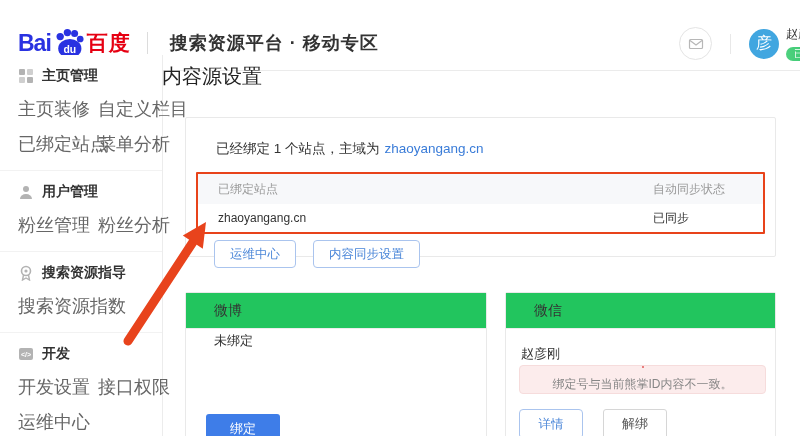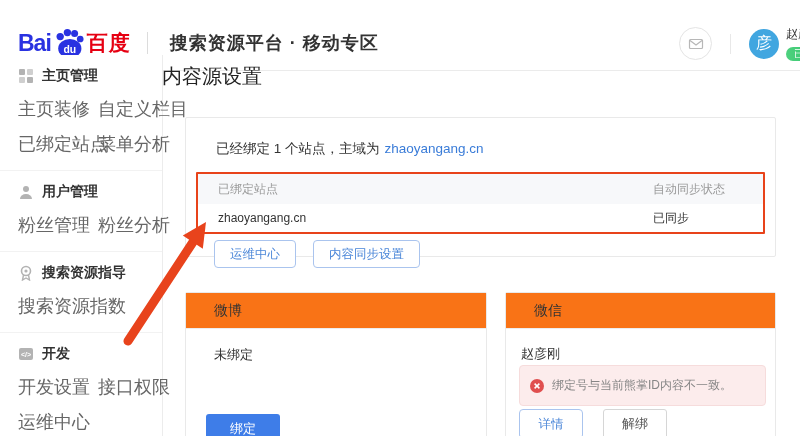--- a/index.html
+++ b/index.html
@@ -52,30 +52,30 @@
   .t-c1 { flex:1; padding-left:20px; }
   .t-c2 { width:110px; }
   .action-row { position:absolute; left:28px; top:122px; display:flex; gap:17px; }
   .btn-outline-blue { height:28px; padding:0 15px; background:#fff; border:1px solid #aac4ee;
                       border-radius:4px; color:#4a86d8; font-size:12.5px; cursor:pointer;
                       font-family:inherit; }
 
   .sub-card { top:292px; height:170px; }
   .weibo-card { left:185px; width:302px; }
   .wechat-card { left:505px; width:271px; }
-  .card-head { height:36px; line-height:35px; background:#f97316; border-bottom:1px solid #ededed;
+  .card-head { height:36px; line-height:35px; background:#22c55e; border-bottom:1px solid #ededed;
                padding-left:28px; font-size:14px; color:#333; }
-  .weibo-status { margin:17px 0 0 28px; font-size:13px; color:#333; }
+  .weibo-status { margin:3px 0 0 28px; font-size:13px; color:#333; }
   .btn-primary { position:absolute; left:20px; top:121px; width:74px; height:30px; background:#3e7de8;
                  border:none; border-radius:3px; color:#fff; font-size:13px; cursor:pointer;
                  font-family:inherit; }
   .wechat-account { margin:16px 0 0 15px; font-size:13px; color:#333; }
-  .wechat-alert { position:absolute; left:13px; top:72px; right:9px; height:41px; background:#fcecec;
+  .wechat-alert { position:absolute; left:13px; top:72px; right:9px; height:29px; background:#fcecec;
                   border:1px solid #f6dcdc; border-radius:4px; display:flex; align-items:center;
-                  padding:0 10px; gap:8px; }
+                  padding:0 10px; gap:8px;flex-direction:column; }
   .alert-text { font-size:12px; color:#868686; white-space:nowrap; }
   .wechat-actions { position:absolute; left:13px; top:116px; display:flex; gap:20px; }
   .btn-outline-blue.sm { width:64px; height:30px; padding:0; }
   .btn-outline-gray { width:64px; height:30px; background:#fff; border:1px solid #d6d6d6; border-radius:3px;
                       color:#555; font-size:13px; cursor:pointer; font-family:inherit; }
 
   .arrow-overlay { position:absolute; left:0; top:0; pointer-events:none; z-index:10; }
 </style>
 </head>
 <body>

